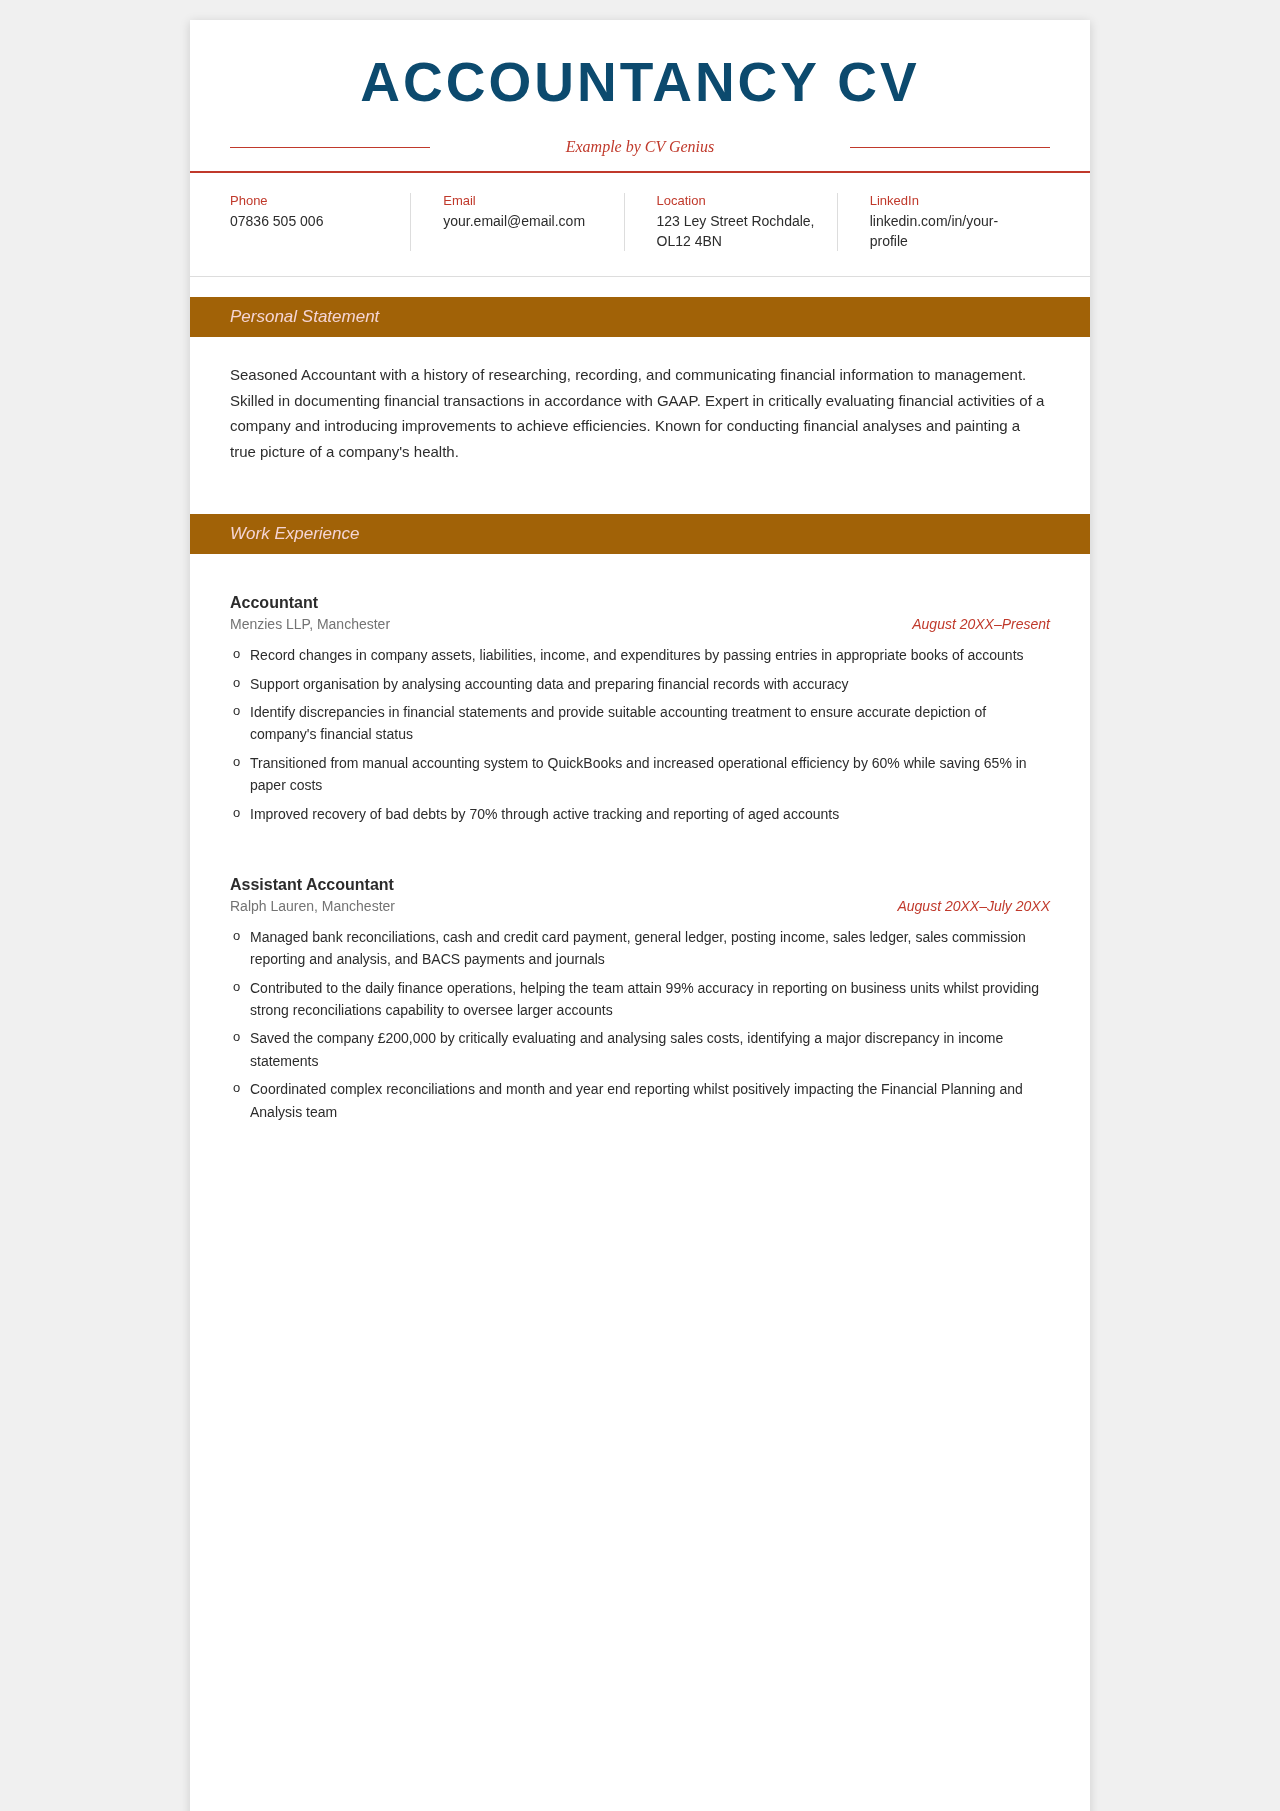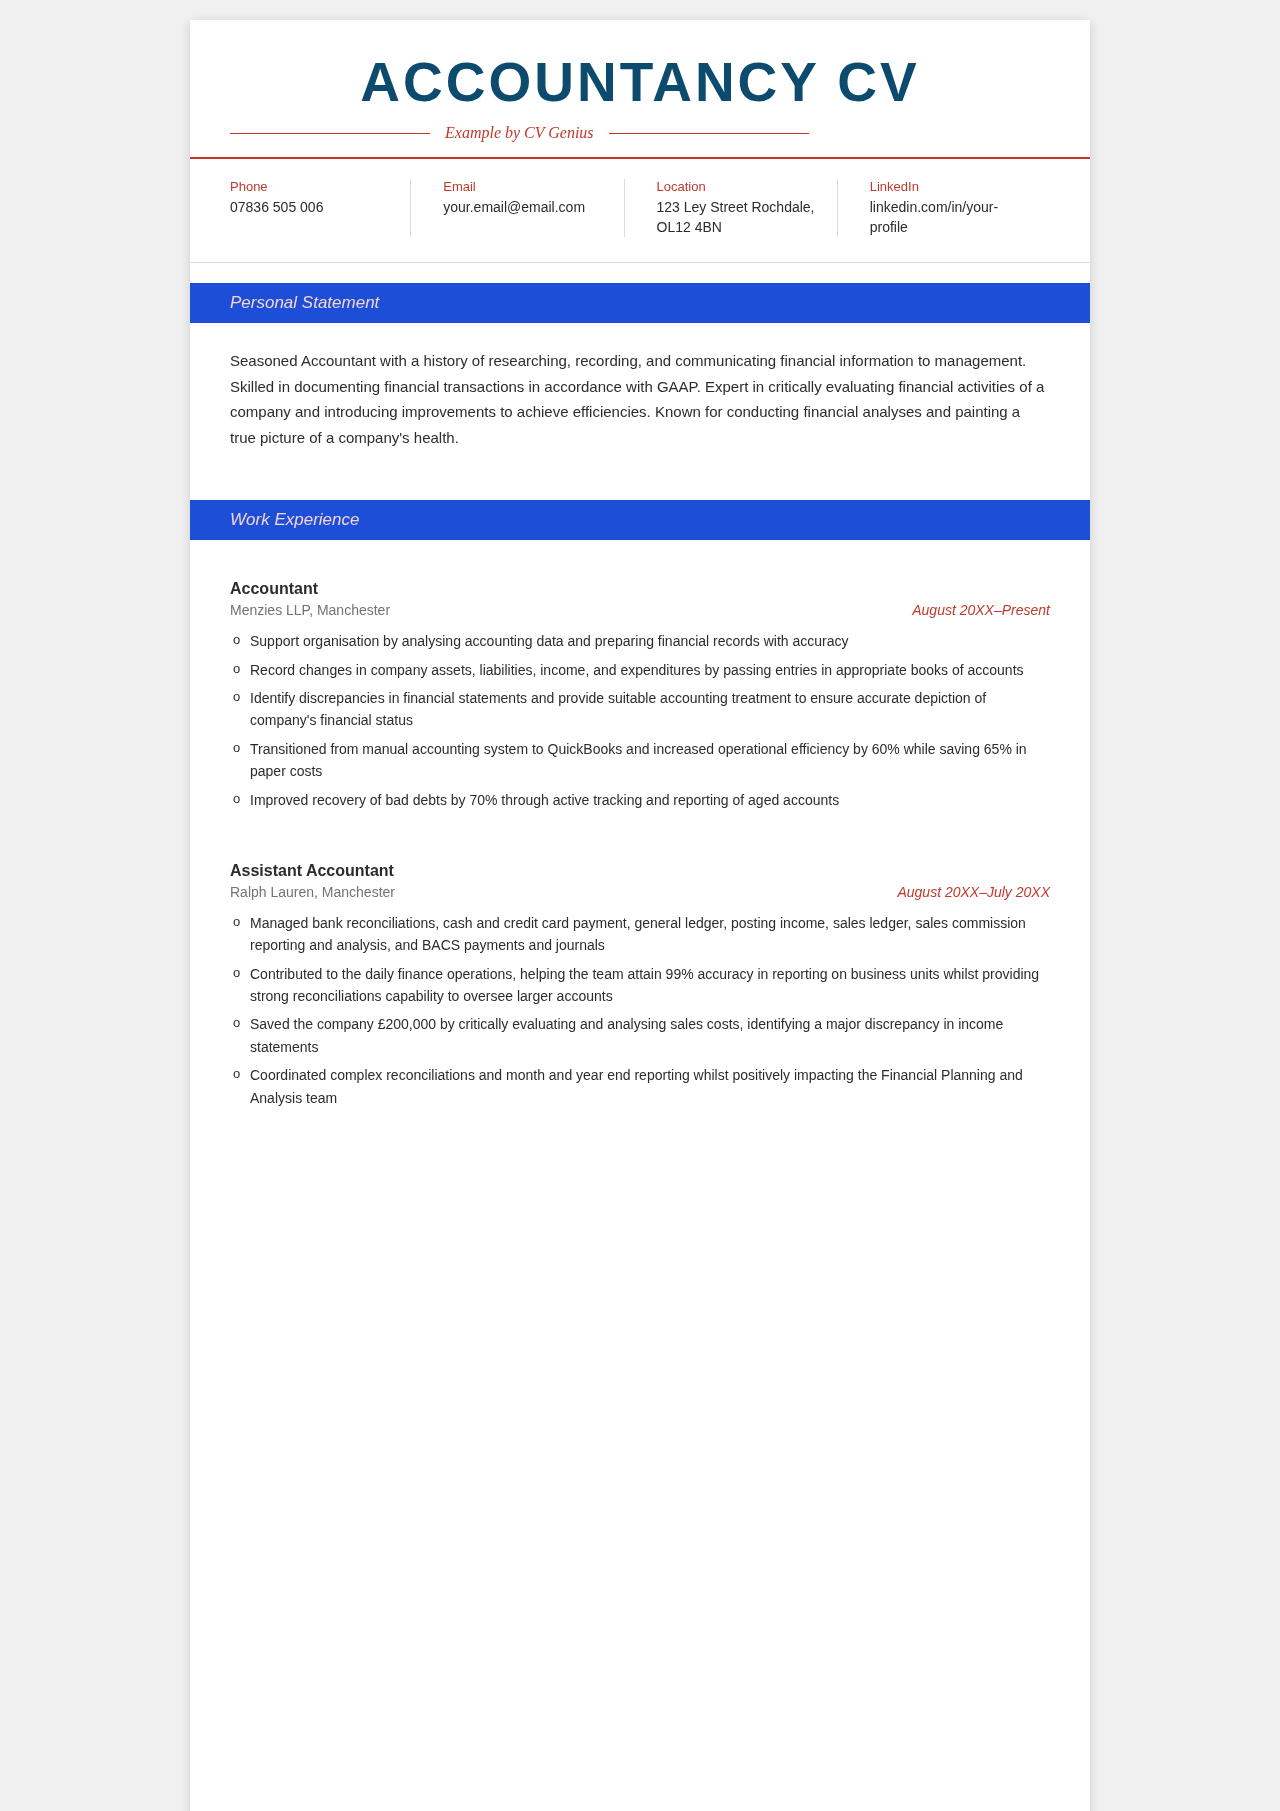--- a/index.html
+++ b/index.html
@@ -36,22 +36,22 @@
       font-weight: 900;
       color: #0c4a6e;
       letter-spacing: 3px;
       font-family: Arial, sans-serif;
       text-transform: uppercase;
     }
 
     .cv-subtitle-row {
       display: flex;
       align-items: center;
-      justify-content: flex-start;
-      margin-top: 10px;
+      justify-content: space-between;
+      margin-top: 24px;
       gap: 15px;
     }
 
     .cv-subtitle-line {
       flex: 1;
       height: 1px;
       background: #c0392b;
       max-width: 200px;
     }
 
@@ -92,21 +92,21 @@
 
     .contact-value {
       font-size: 14px;
       color: #2c2c2c;
       font-family: Arial, sans-serif;
       line-height: 1.4;
     }
 
     
     .section-header {
-      background: #1d4ed8;
+      background: #a16207;
       color: #f5d5d5;
       padding: 10px 40px;
       font-size: 17px;
       font-family: Arial, sans-serif;
       font-style: italic;
       margin-bottom: 20px;
     }
 
     
     .personal-statement-section {
@@ -223,22 +223,22 @@
   <div class="work-experience-section">
     <div class="section-header">Work Experience</div>
 
     <div class="job-entry">
       <div class="job-title">Accountant</div>
       <div class="job-company-row">
         <span class="job-company">Menzies LLP, Manchester</span>
         <span class="job-date">August 20XX–Present</span>
       </div>
       <ul class="job-bullets">
+        <li>Record changes in company assets, liabilities, income, and expenditures by passing entries in appropriate books of accounts</li>
         <li>Support organisation by analysing accounting data and preparing financial records with accuracy</li>
-        <li>Record changes in company assets, liabilities, income, and expenditures by passing entries in appropriate books of accounts</li>
         <li>Identify discrepancies in financial statements and provide suitable accounting treatment to ensure accurate depiction of company's financial status</li>
         <li>Transitioned from manual accounting system to QuickBooks and increased operational efficiency by 60% while saving 65% in paper costs</li>
         <li>Improved recovery of bad debts by 70% through active tracking and reporting of aged accounts</li>
       </ul>
     </div>
 
     <div class="job-entry">
       <div class="job-title">Assistant Accountant</div>
       <div class="job-company-row">
         <span class="job-company">Ralph Lauren, Manchester</span>

